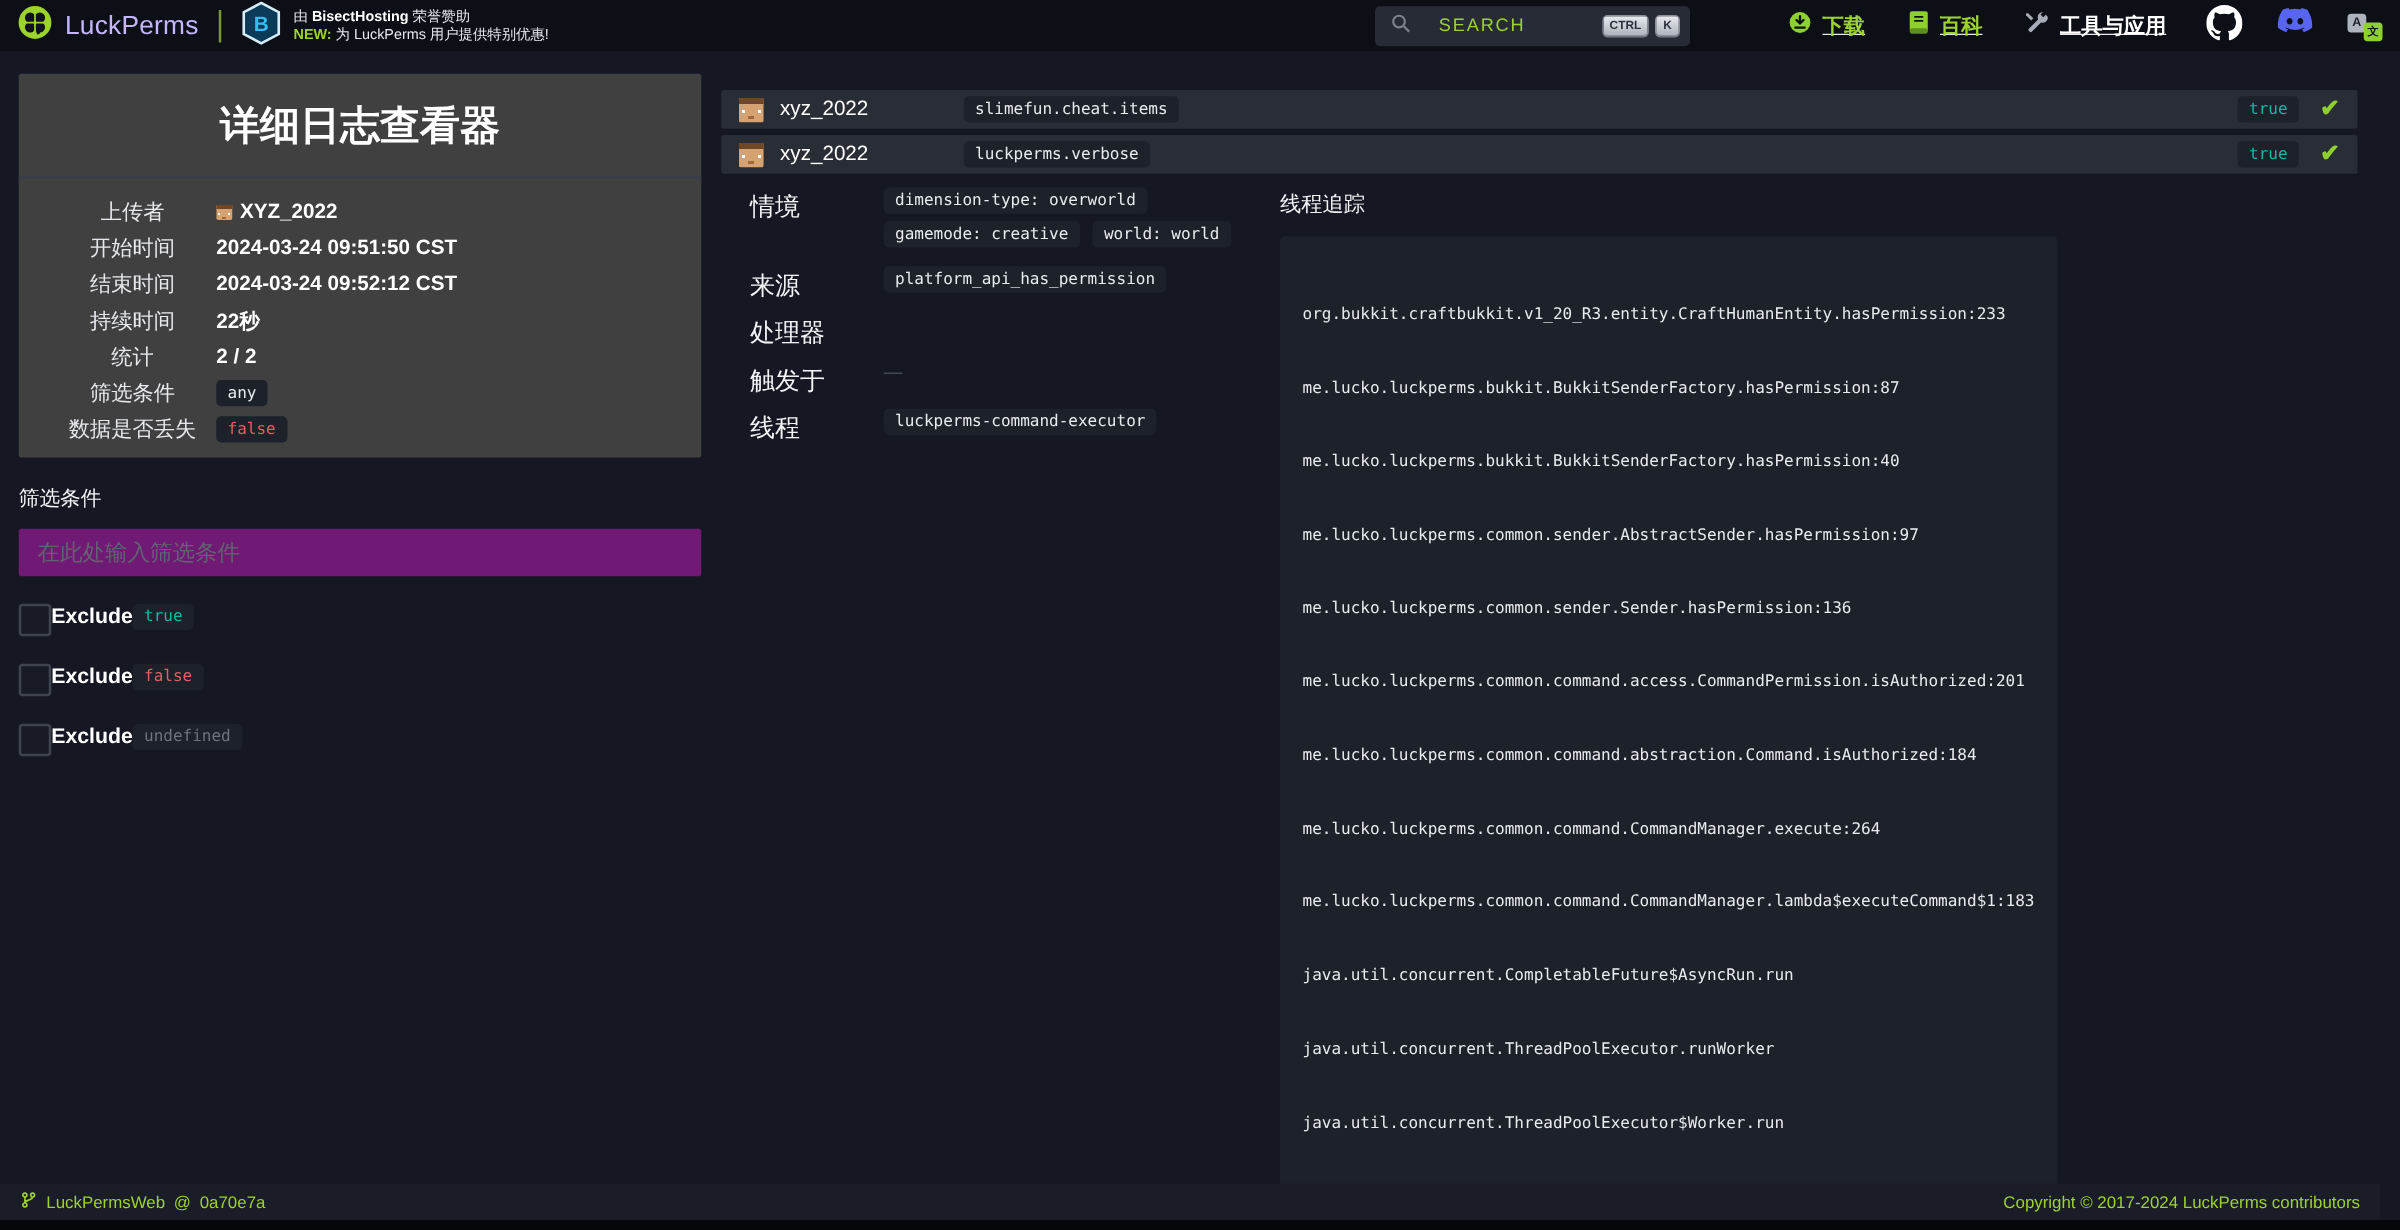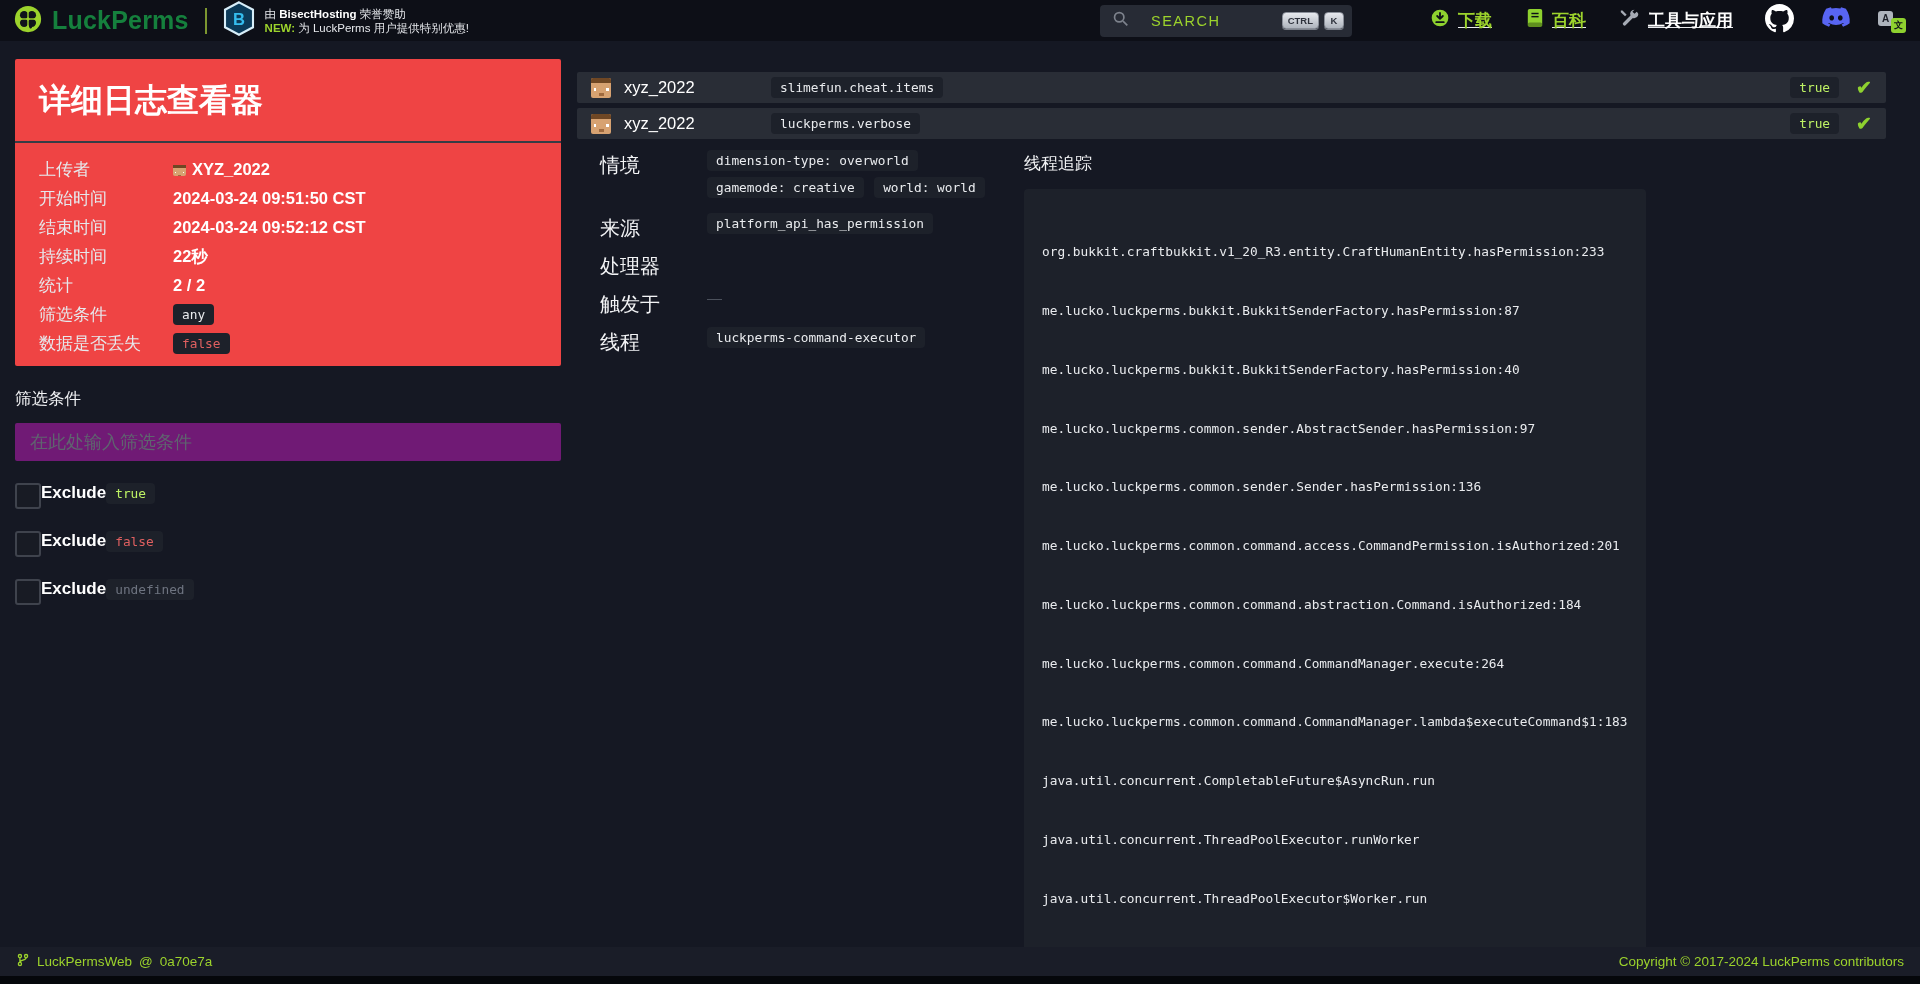--- a/index.html
+++ b/index.html
@@ -10,21 +10,21 @@
     font-family:"Liberation Sans", sans-serif;
     color:#e9ebee;
   }
 
   
   .navbar{
     position:absolute; top:0; left:0; right:0; height:41px;
     background:#0d0f17; display:flex; align-items:center; padding:0 14px;
   }
   .brand{ display:flex; align-items:center; gap:10px; cursor:pointer; }
-  .brand-title{ font-size:25px; font-weight:bold; color:#15803d; letter-spacing:.2px; }
+  .brand-title{ font-size:21px; font-weight:normal; color:#c4b5fd; letter-spacing:.2px; }
   .nav-divider{ width:2px; height:26px; background:#7c9630; margin:0 16px; }
   .sponsor{ display:flex; align-items:center; gap:10px; cursor:pointer; }
   .sponsor-text{ font-size:11.5px; line-height:14px; color:#e6e8ec; }
   .sponsor-text b{ color:#ffffff; }
   .sponsor-new{ color:#9cd32c; font-weight:bold; }
   .searchbox{
     margin-left:auto; width:252px; height:32px; background:#272b35; border-radius:4px;
     display:flex; align-items:center; padding:0 8px 0 12px; cursor:pointer;
   }
   .search-label{ color:#9cd32c; font-weight:normal; font-size:14.5px; letter-spacing:1.5px; margin-left:22px; }
@@ -45,31 +45,31 @@
     position:absolute; left:0; top:2px; width:15px; height:15px; background:#aeb4bd; color:#1c1f28;
     border-radius:3px; font-size:10px; font-weight:bold; display:flex; align-items:center; justify-content:center;
   }
   .translate-b{
     position:absolute; right:0; bottom:0; width:15px; height:15px; background:#8ed12f; color:#10131b;
     border-radius:3px; font-size:9px; font-weight:bold; display:flex; align-items:center; justify-content:center;
   }
 
   
   .sidebar{ position:absolute; left:15px; top:59px; width:546px; }
-  .panel{ background:#ef4444; border-radius:2px; }
+  .panel{ background:#404040; border-radius:2px;text-align:center; }
   .panel-title{ font-size:32px; font-weight:bold; color:#fff; padding:20px 24px 18px; border-bottom:2px solid #383c45; }
   .meta{ padding:12px 24px 8px; }
   .meta-row{ display:flex; align-items:center; min-height:29px; }
   .meta-label{ width:134px; font-size:17px; color:#e6e8ec; flex:none; }
   .meta-value{ font-size:16.5px; font-weight:bold; color:#ffffff; display:flex; align-items:center; gap:6px; }
   .chip{
     display:inline-block; background:#1d212a; border-radius:4px; padding:3px 9px;
     font-family:"DejaVu Sans Mono", monospace; font-size:12.8px; color:#e9ebee; font-weight:normal;
   }
-  .chip.green{ color:#bef264; }
+  .chip.green{ color:#14b8a6; }
   .chip.red{ color:#e06060; }
   .chip.gray{ color:#6e7480; }
   .filter-heading{ margin-top:22px; font-size:16.5px; color:#f2f3f5; }
   .filter-input{
     margin-top:13px; width:100%; height:38px; background:#701a75; border:none; outline:none;
     border-radius:2px; padding:0 15px; font-size:18px; color:#c6cad2;
     font-family:"Liberation Sans", sans-serif;
   }
   .filter-input::placeholder{ color:#5f646f; }
   .excludes{ margin-top:22px; }
@@ -101,21 +101,21 @@
 
   .trace-heading{ font-size:17px; color:#f2f3f5; margin:2px 0 0; }
   .trace-panel{
     margin-top:14px; display:inline-block; background:#1d212a; border-radius:4px;
     padding:14px 18px; font-family:"DejaVu Sans Mono", monospace; font-size:12.8px;
     line-height:19.6px; color:#e9ebee; white-space:pre;
   }
 
   
   .footer{
-    position:absolute; left:0; right:0; bottom:8px; height:29px; background:#1a1d28;
+    position:absolute; left:0; right:16px; bottom:8px; height:29px; background:#1a1d28;
     display:flex; align-items:center; justify-content:space-between; padding:0 16px;
     font-size:13.5px; color:#9cd32c;
   }
   .footer-left{ display:flex; align-items:center; gap:7px; cursor:pointer; }
   .bottom-strip{ position:absolute; left:0; right:0; bottom:0; height:8px; background:#05070b; }
 </style>
 </head>
 <body>
 
 <div class="navbar">

